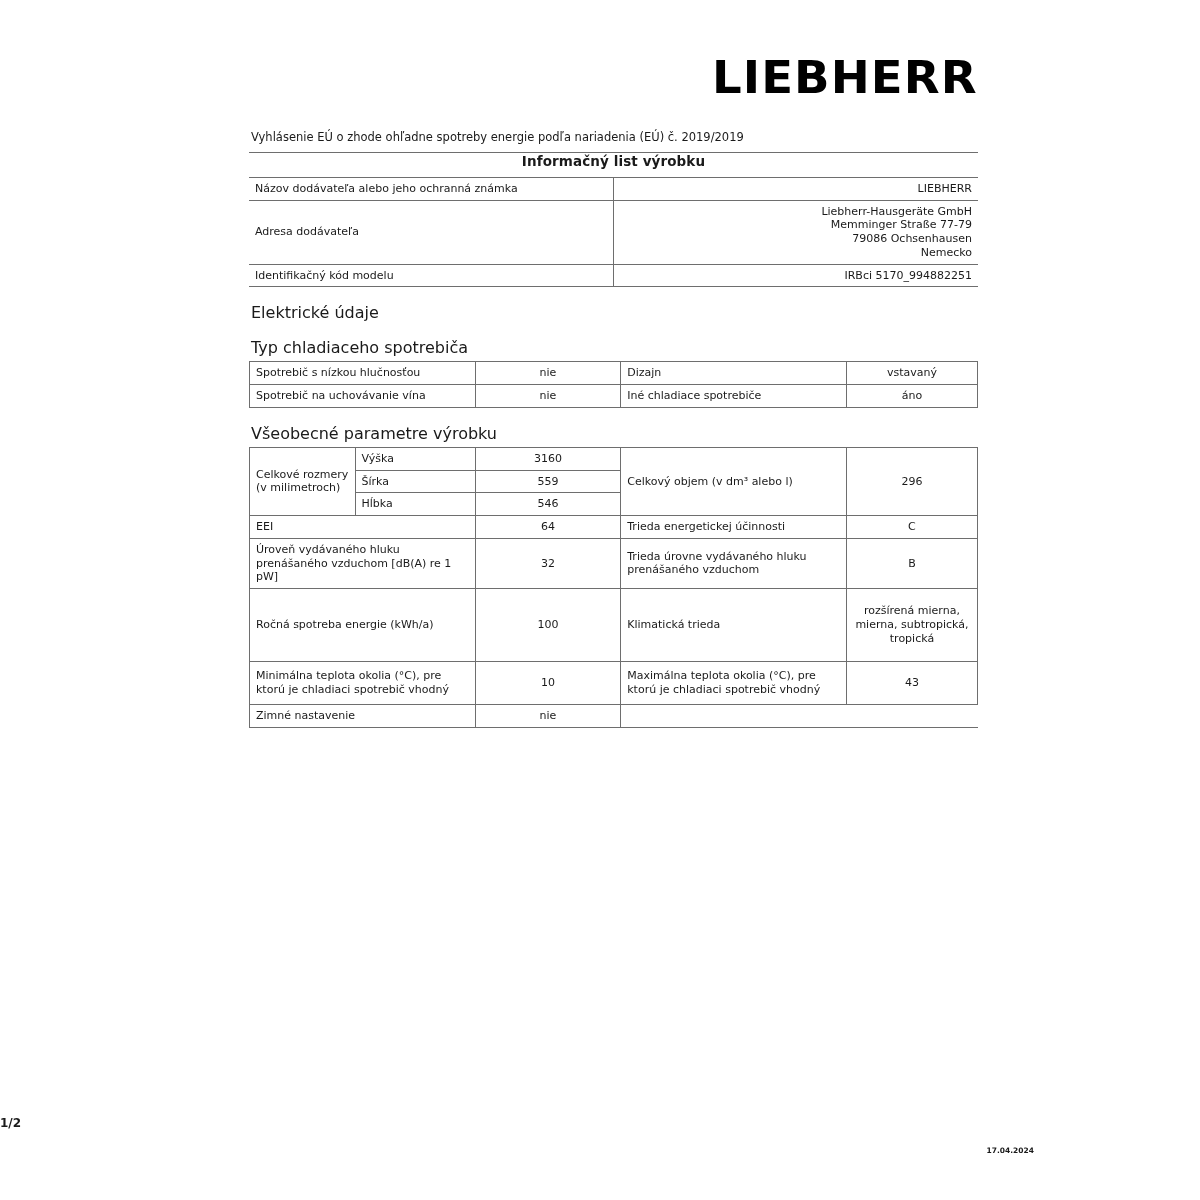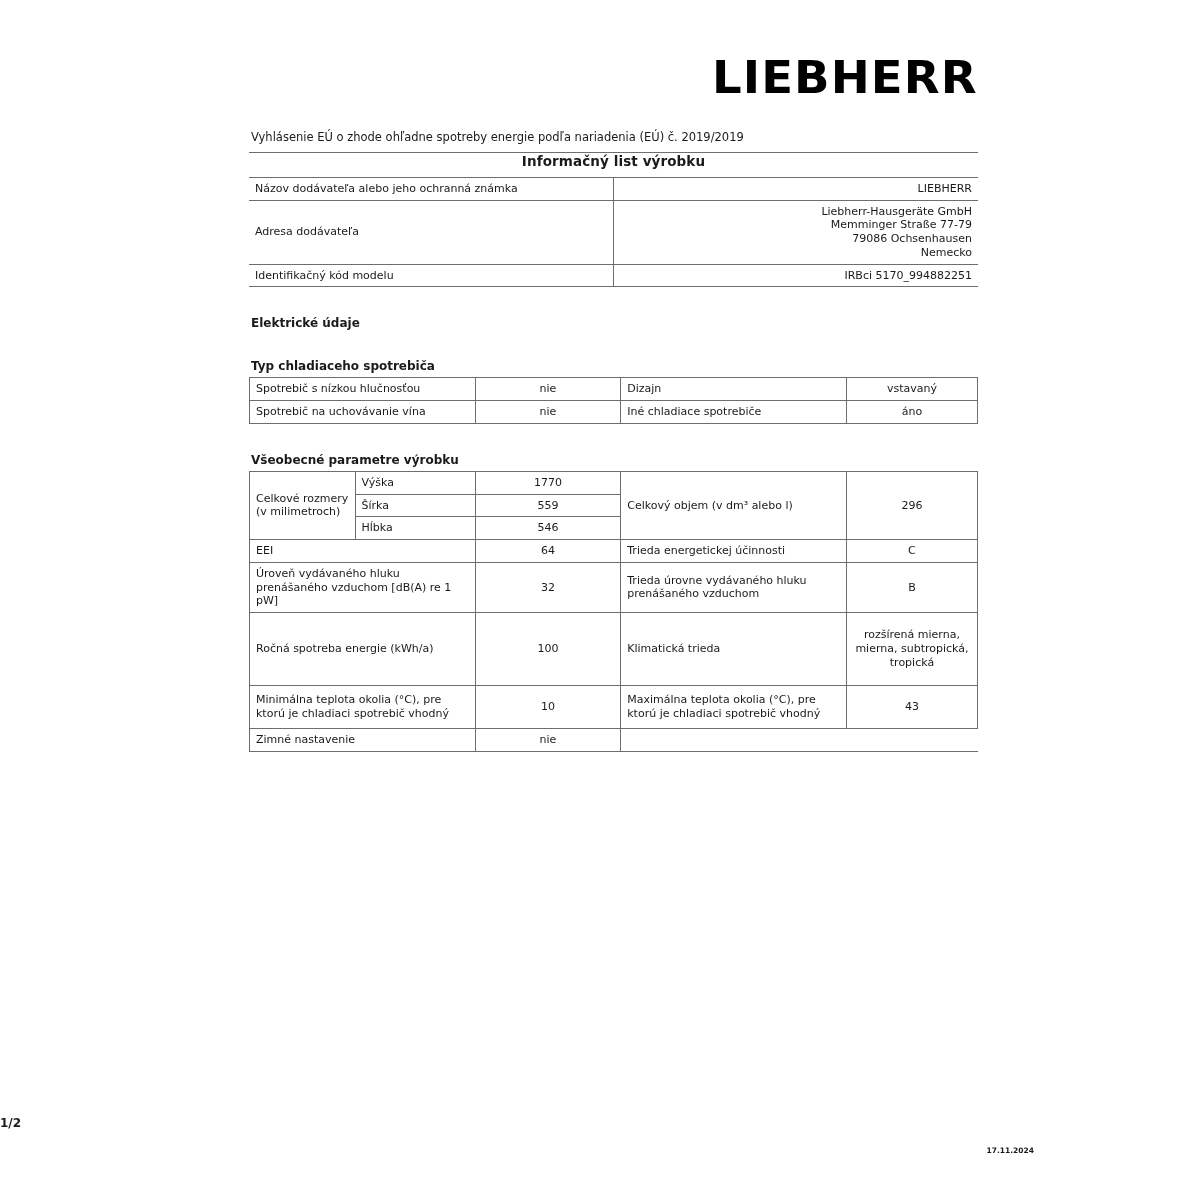--- a/index.html
+++ b/index.html
@@ -72,23 +72,23 @@
     padding: 4px 6px;
     vertical-align: middle;
     line-height: 1.25;
   }
   .no-left { border-left: none !important; }
   .no-right { border-right: none !important; }
   .c { text-align: center; }
   .r { text-align: right; }
   .l { text-align: left; }
   .section-head {
-    font-size: 12px;
-    font-weight: 700;
-    margin-top: 29px;
+    font-size: 16px;
+    font-weight: 400;
+    margin-top: 16px;
     margin-bottom: 4px;
     padding-left: 2px;
   }
   .supplier-table td {
     border-left: none;
     border-right: none;
   }
   .addr-cell {
     line-height: 1.35;
   }
@@ -186,21 +186,21 @@
         <col style="width:14.5%">
         <col style="width:16.5%">
         <col style="width:20%">
         <col style="width:31%">
         <col style="width:18%">
       </colgroup>
       <tbody>
         <tr>
           <td class="l" rowspan="3">Celkové rozmery (v milimetroch)</td>
           <td class="l">Výška</td>
-          <td class="c">1770</td>
+          <td class="c">3160</td>
           <td class="l" rowspan="3">Celkový objem (v dm³ alebo l)</td>
           <td class="c" rowspan="3">296</td>
         </tr>
         <tr>
           <td class="l">Šírka</td>
           <td class="c">559</td>
         </tr>
         <tr>
           <td class="l">Hĺbka</td>
           <td class="c">546</td>
@@ -234,15 +234,15 @@
           <td class="c">nie</td>
           <td class="l no-right"></td>
           <td class="c no-left no-right"></td>
         </tr>
       </tbody>
     </table>
 
   </div>
 
   <div class="footer-page">1/2</div>
-  <div class="footer-date">17.11.2024</div>
+  <div class="footer-date">17.04.2024</div>
 
 </div>
 
 </body></html>

